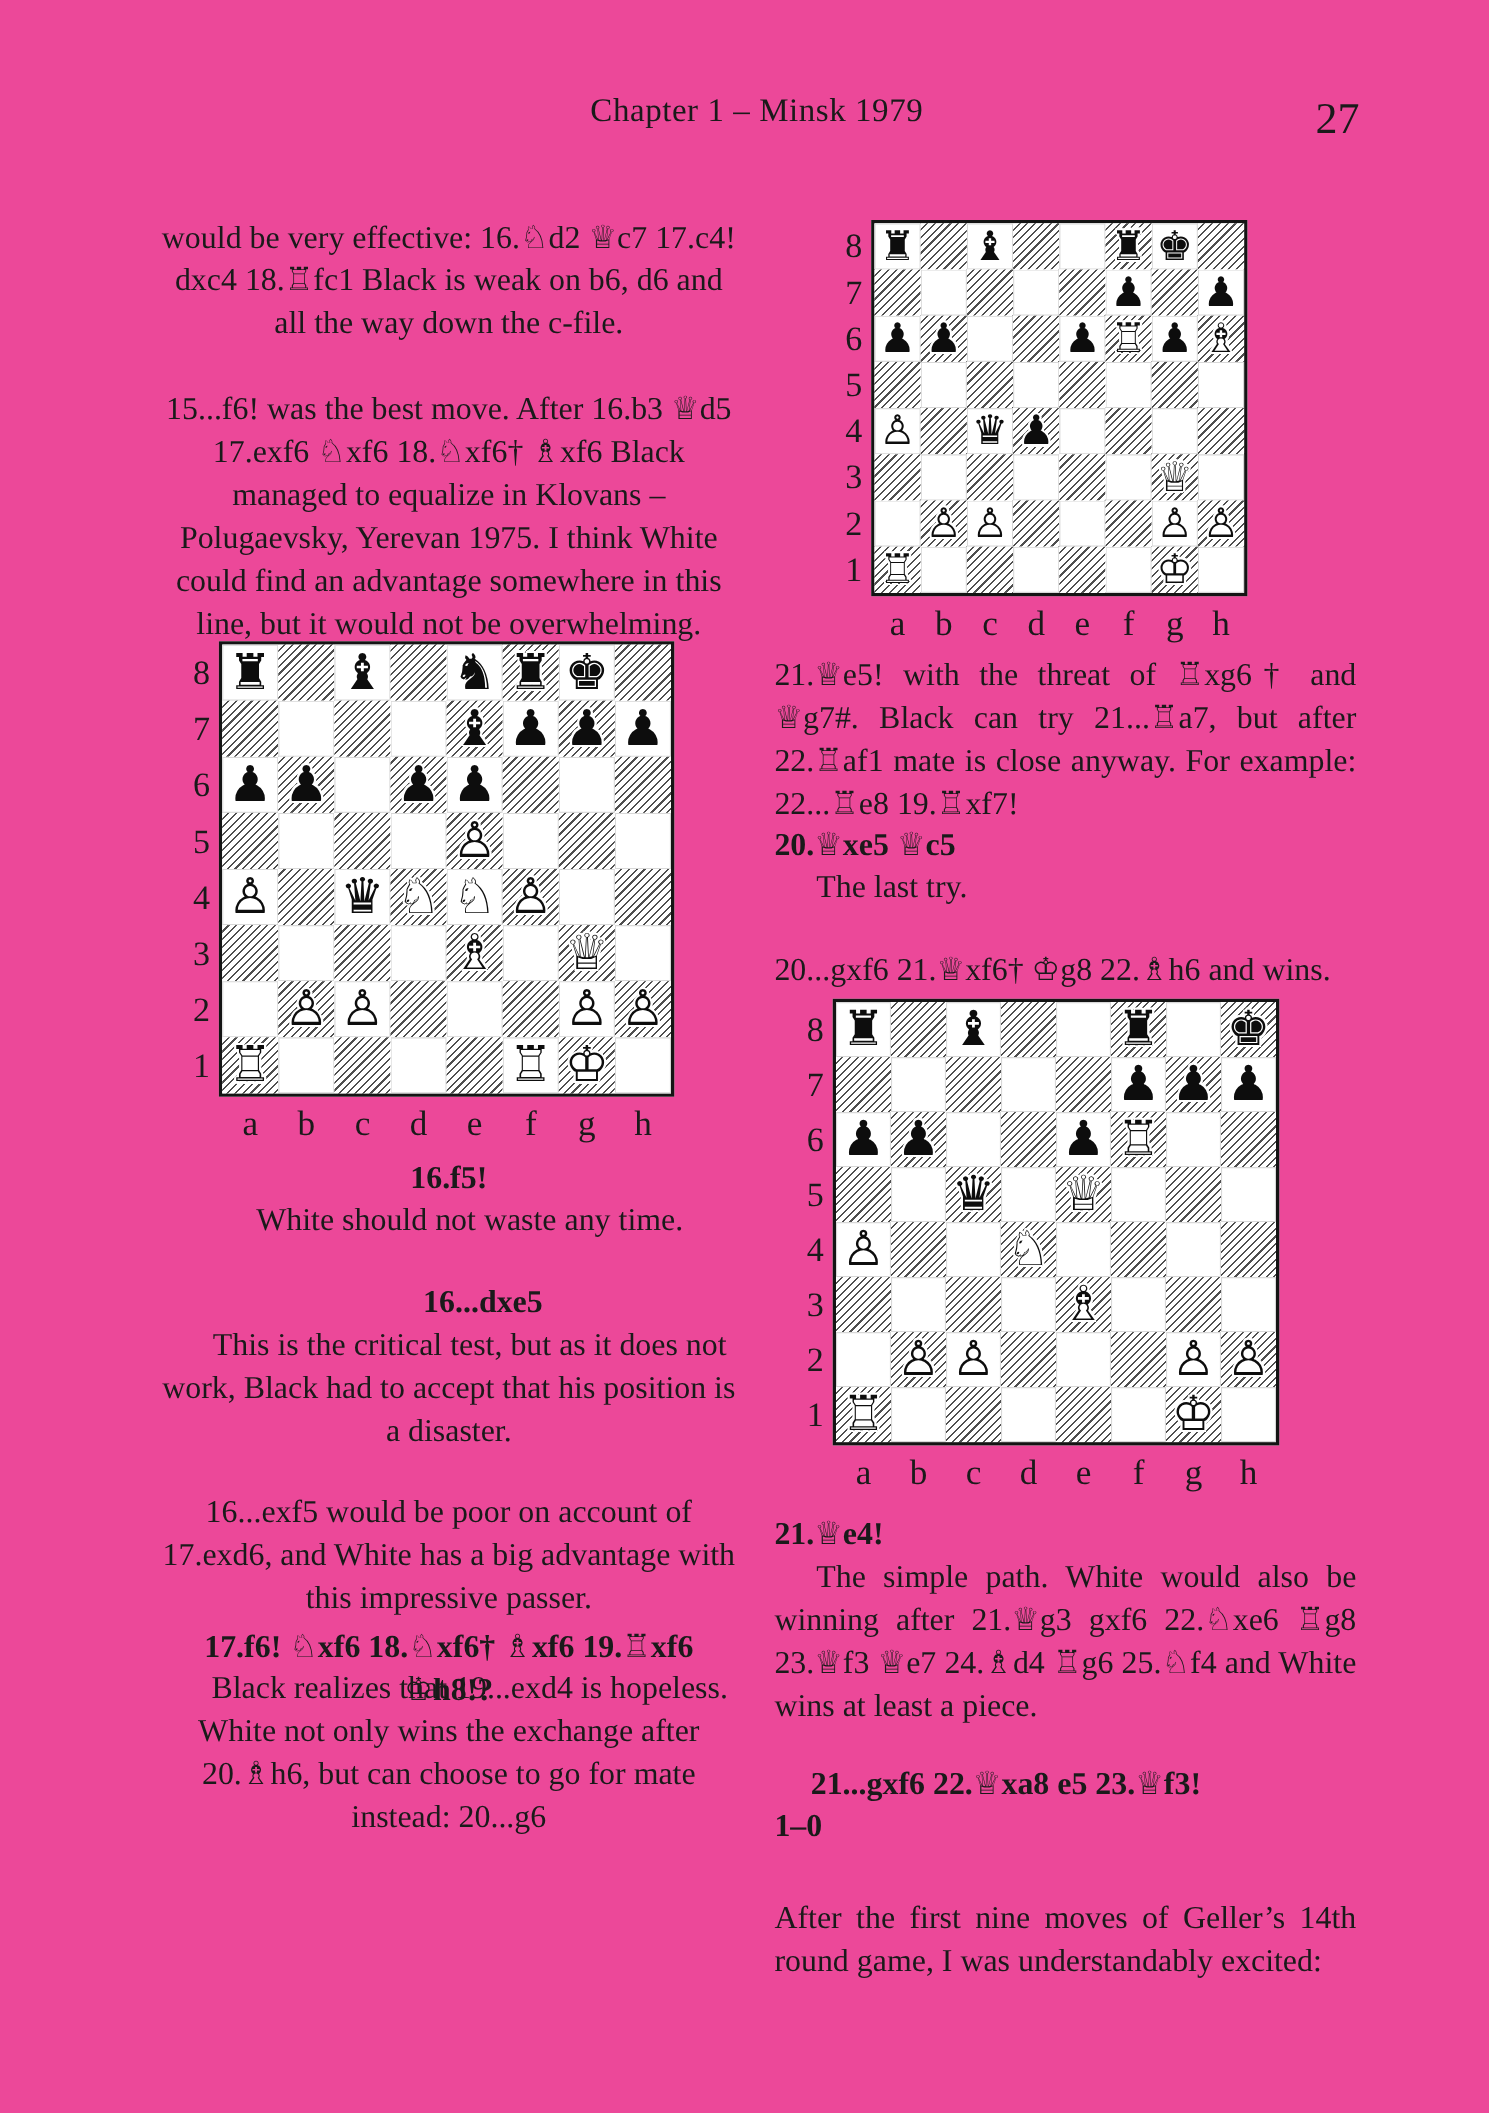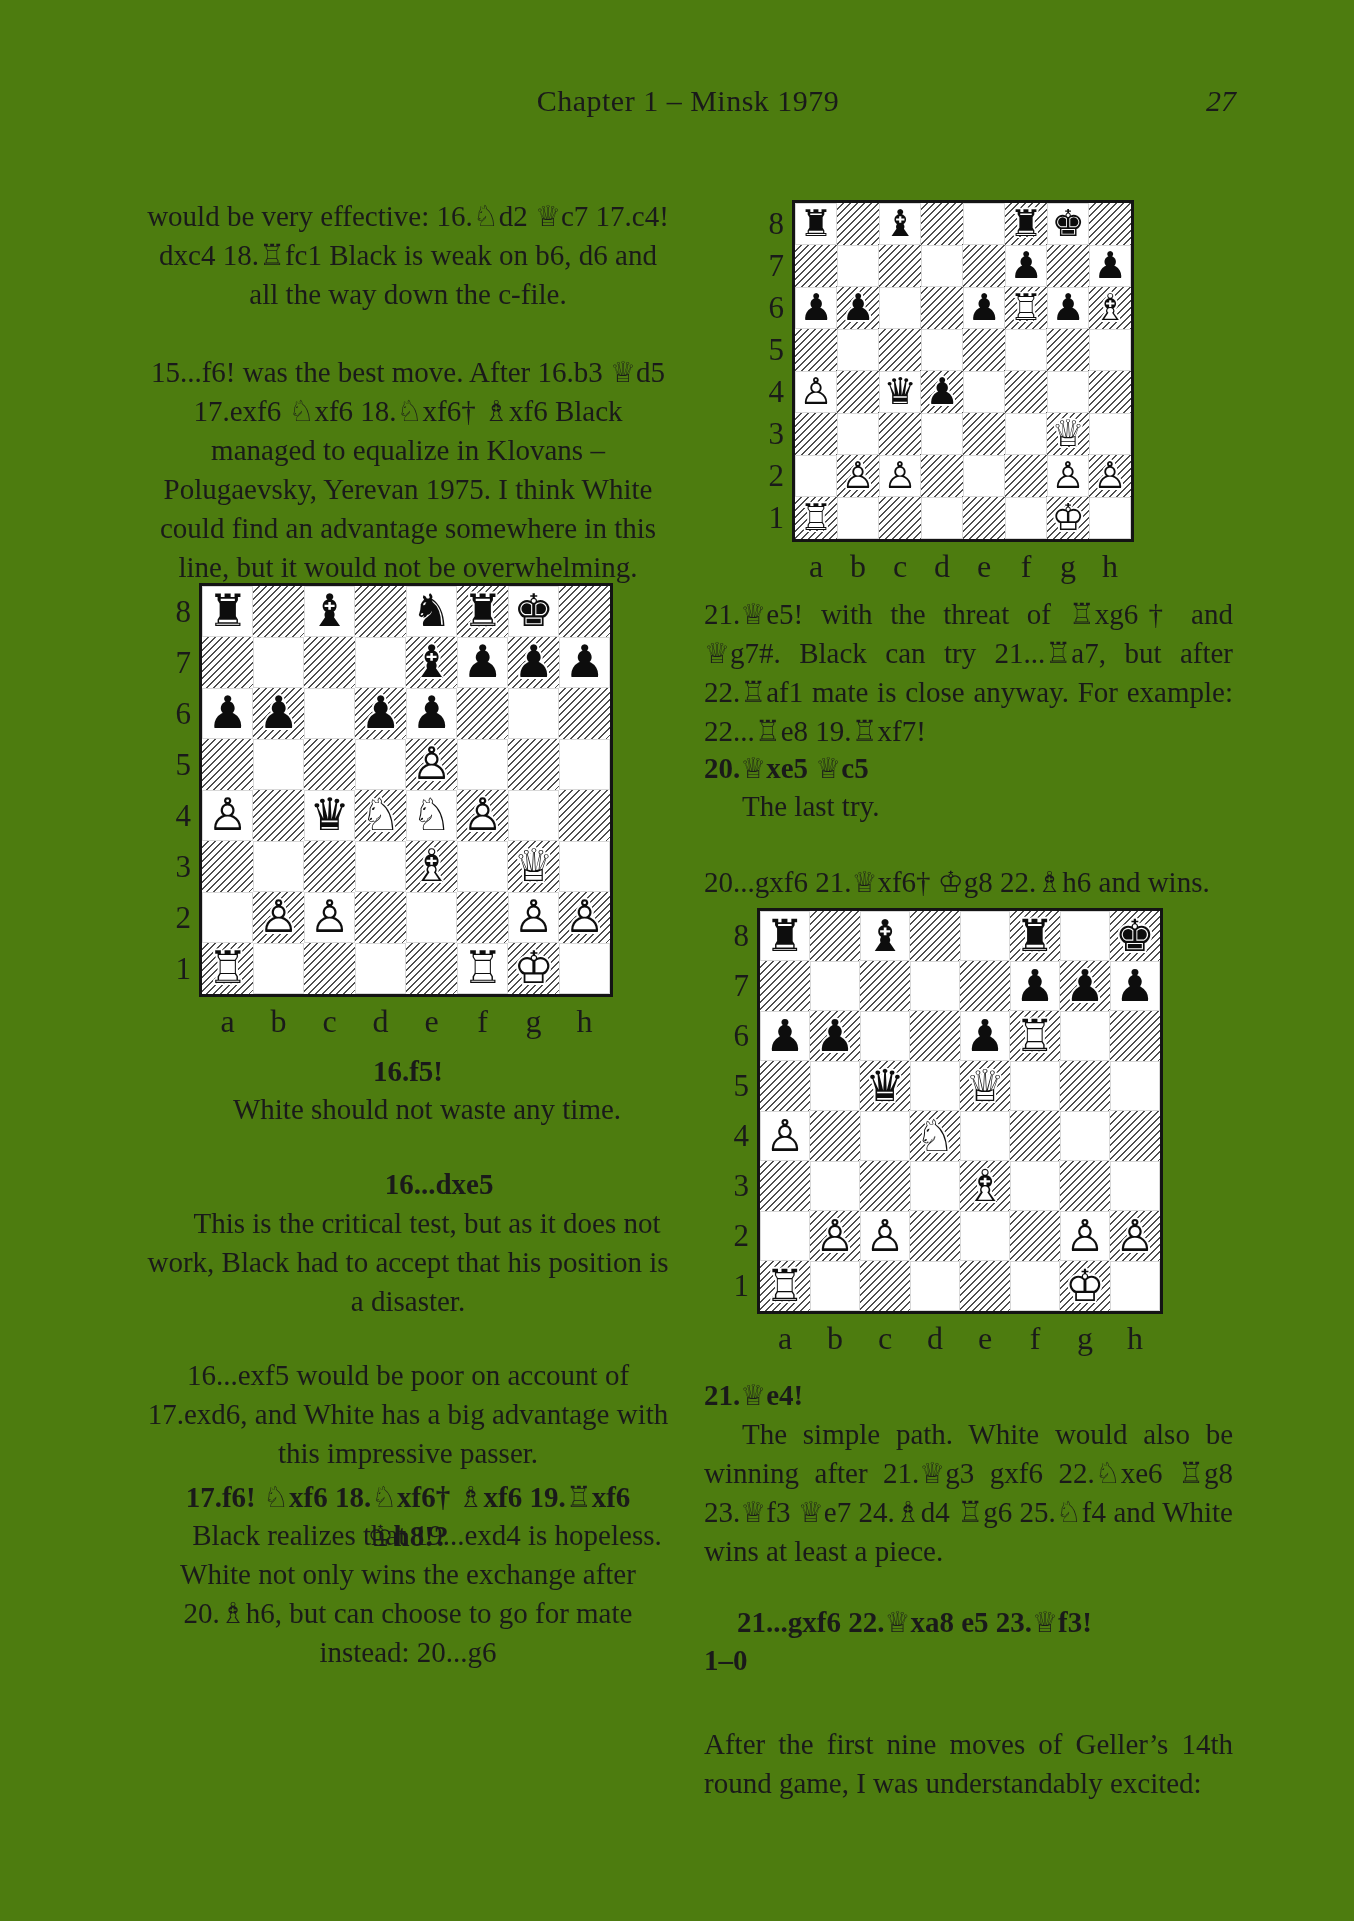--- a/index.html
+++ b/index.html
@@ -1,24 +1,24 @@
 <!DOCTYPE html>
 <html><head>
 <meta charset="utf-8">
 <style>
   html,body { margin:0; padding:0; background:#e8e8e8; }
   #page {
-    position:relative; width:1354px; height:1921px; background:#4d7c0f;
+    position:relative; width:1354px; height:1921px; background:#ec4899;
     margin:0 auto; font-family:"Liberation Serif", "DejaVu Serif", serif;
     color:#1a1a1a; overflow:hidden;
   }
   
   #header-title { position:absolute; top:84px; left:143px; width:1090px;
     text-align:center; font-size:30px; letter-spacing:0.5px; }
-  #page-number { position:absolute; top:84px; right:118px; font-size:30px;font-style:italic; }
+  #page-number { position:absolute; top:84px; right:118px; font-size:40px; }
 
   
   .tb { position:absolute; font-size:29px; line-height:39px; text-align:justify;
         font-family:"Liberation Serif","DejaVu Sans",serif; }
   .mv { font-weight:700; text-align:left; }
   .indent { text-indent:38px; }
   .colL { left:143px; width:530px;text-align:center; }
   .colR { left:704px; width:529px; }
 
   #L-p1 { top:197px; }

